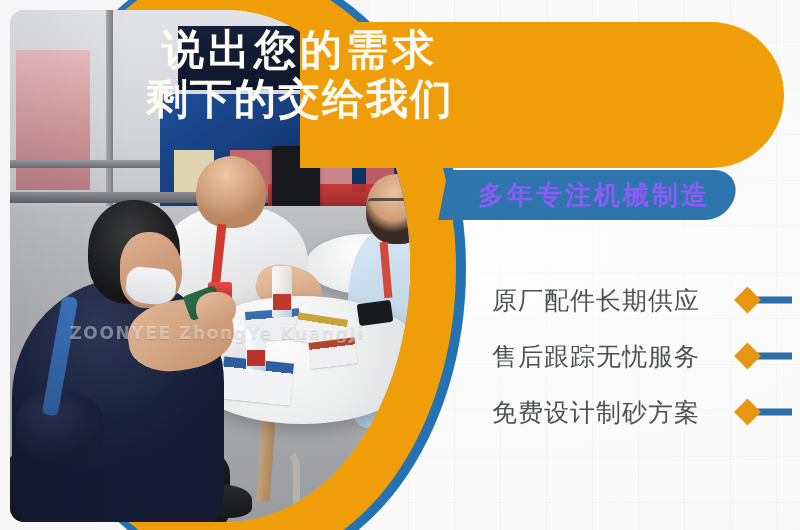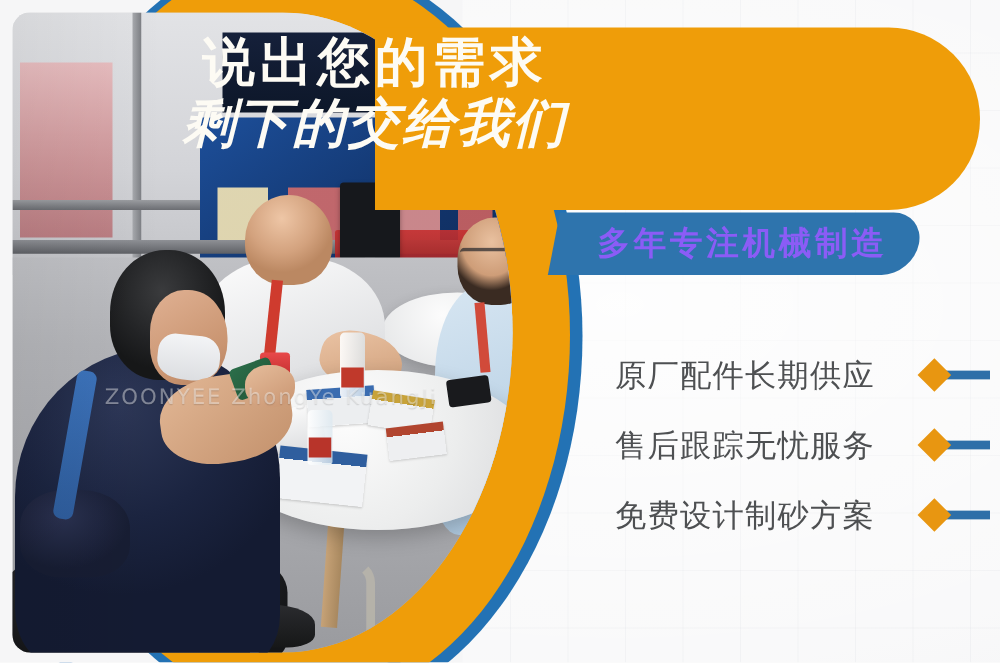--- a/index.html
+++ b/index.html
@@ -358,22 +358,22 @@
   .wm-cn {
     font-size: 40px;
     letter-spacing: 12px;
     line-height: 1;
     font-weight: 400;
   }
   .wm-en {
     font-size: 17px;
     letter-spacing: 1.6px;
     line-height: 1;
-    margin-top: 4px;
-    font-weight: 400;
+    margin-top: 19px;
+    font-weight: 700;
   }
 
   
   .headline-panel {
     position: absolute;
     left: 300px;
     top: 22px;
     width: 484px;
     height: 146px;
     background: #ef9d09;
@@ -389,21 +389,20 @@
   .headline-line {
     color: #fdfbf4;
     font-size: 42px;
     font-weight: 700;
     line-height: 1.16;
     letter-spacing: 4px;
     white-space: nowrap;
   }
   .headline-line.l2 {
     letter-spacing: 2px;
-    font-style: italic;
   }
 
   
   .subtitle-bar {
     position: absolute;
     left: 448px;
     top: 170px;
     width: 292px;
     height: 50px;
     background: #2e74ad;

